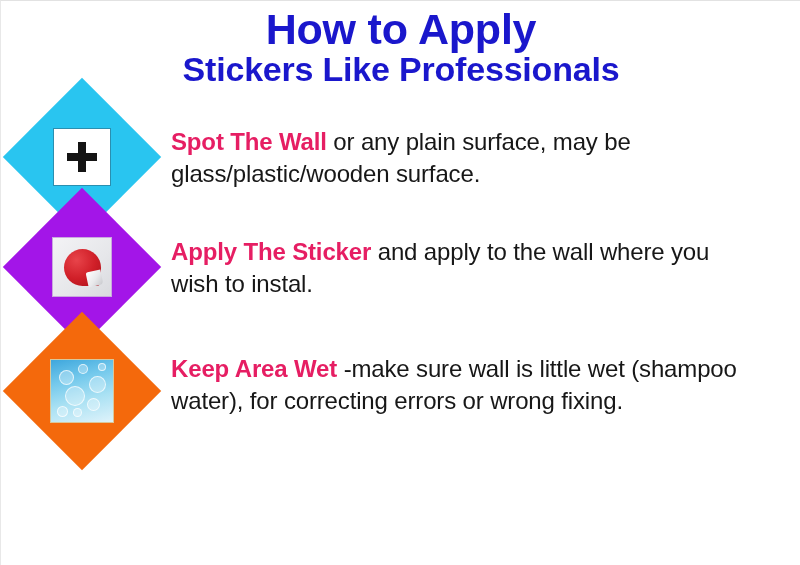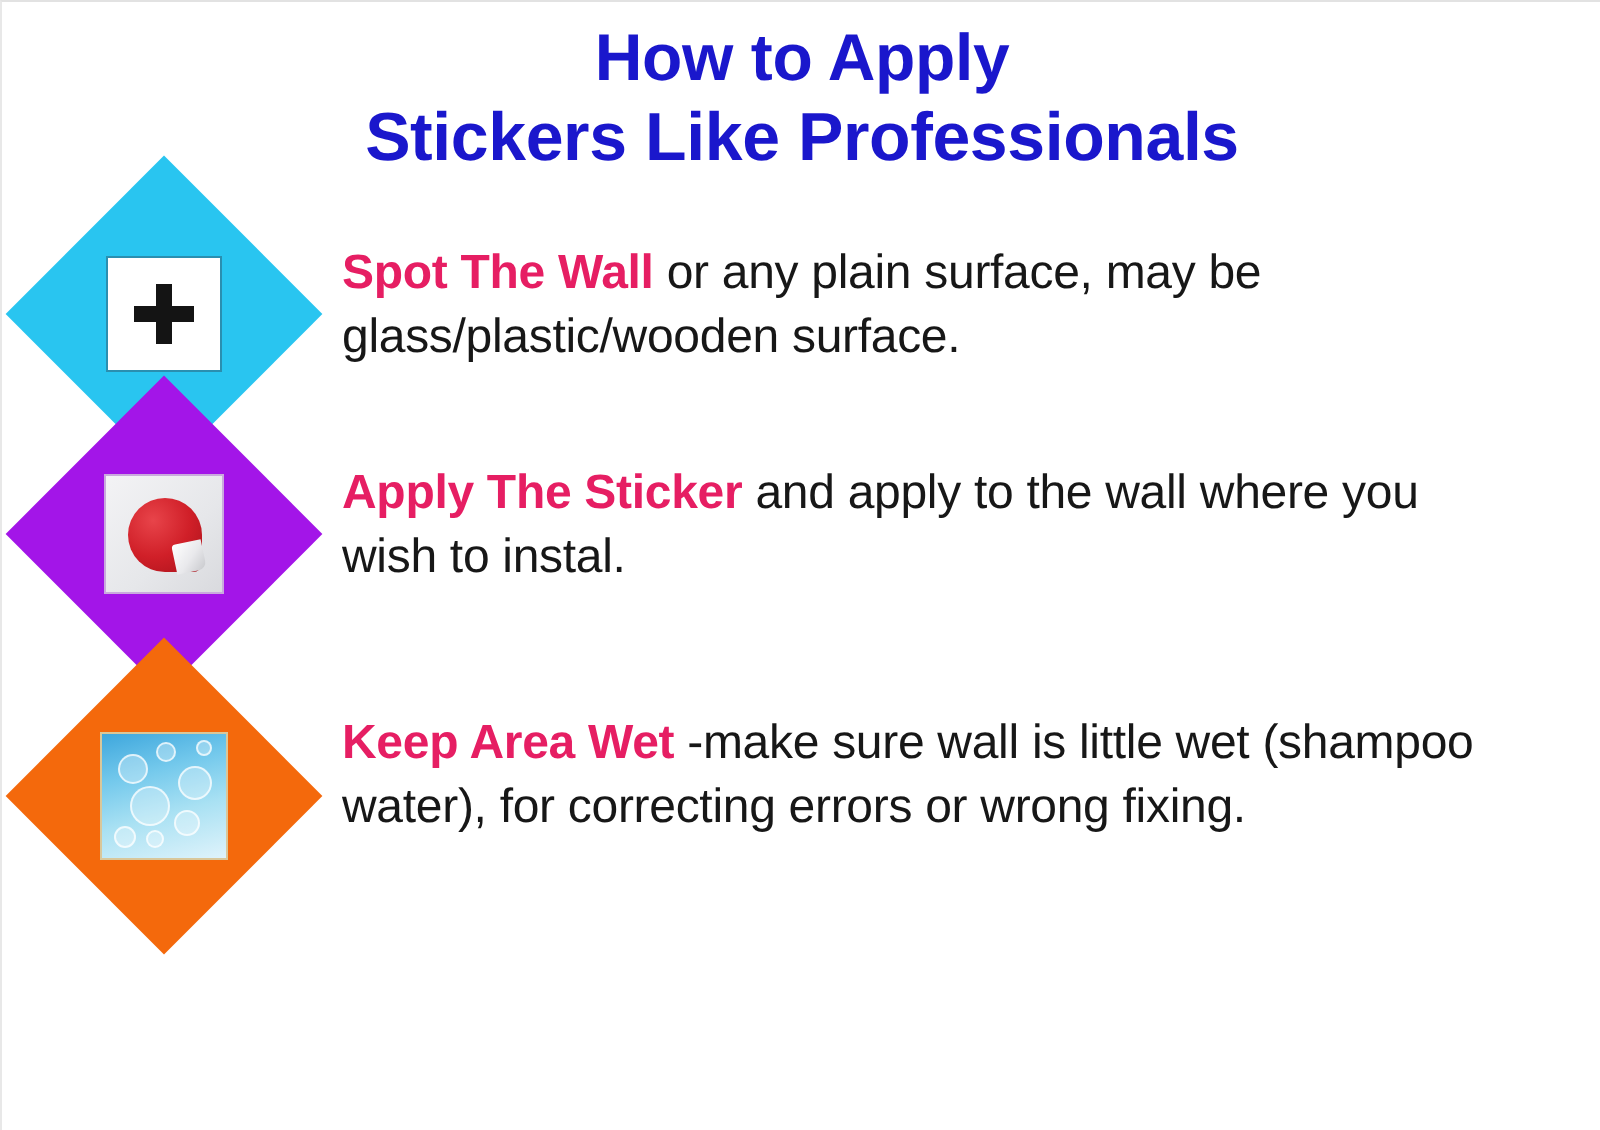--- a/index.html
+++ b/index.html
@@ -27,40 +27,40 @@
     position: absolute;
     top: 8px;
     left: 0;
     width: 800px;
     text-align: center;
   }
   .title-line {
     font-family: "Liberation Sans", sans-serif;
     font-weight: bold;
     color: #1a17cc;
-    font-size: 33px;
+    font-size: 43px;
     line-height: 40px;
     letter-spacing: -0.2px;
     white-space: nowrap;
   }
   .title-line.l2 {
     font-size: 34px;
   }
 
   
   .steps {
     position: absolute;
     top: 98px;
     left: 0;
     width: 800px;
   }
   .step {
     position: relative;
     display: flex;
-    align-items: flex-end;
+    align-items: center;
     height: 110px;
   }
   .step.tall { height: 125px; }
 
   .icon-cell {
     position: relative;
     width: 170px;
     min-width: 170px;
     height: 110px;
   }

